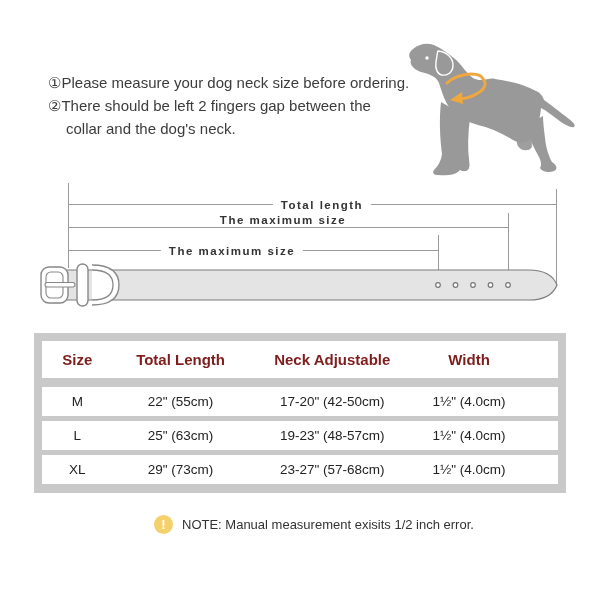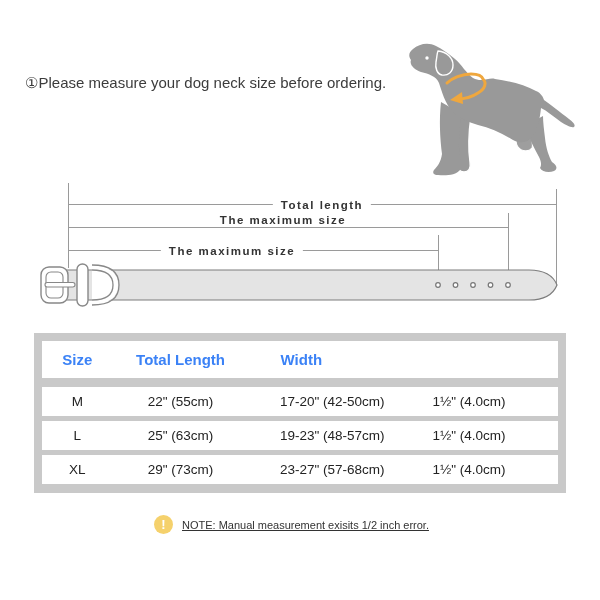--- a/index.html
+++ b/index.html
@@ -2,21 +2,21 @@
 <html><head>
 <meta charset="utf-8">
 <style>
   html,body { margin:0; padding:0; }
   body {
     width:600px; height:600px; background:#ffffff; position:relative;
     font-family:"Liberation Sans", sans-serif; overflow:hidden;
   }
   
   .instructions {
-    position:absolute; left:25px; top:71px; width:370px;
+    position:absolute; left:48px; top:71px; width:370px;
     font-size:15px; line-height:23px; color:#3c3c3c;
   }
   .instr-line { white-space:nowrap; }
   .instr-line.indent { padding-left:18px; }
   .num { letter-spacing:0; }
   
   .dog-wrap { position:absolute; left:392px; top:30px; width:200px; height:155px; }
   
   .dim-line { position:absolute; height:0; border-top:1px solid #9a9a9a; }
   .dim-vline { position:absolute; width:1px; background:#9a9a9a; }
@@ -25,42 +25,44 @@
     background:#ffffff; padding:0 8px; white-space:nowrap;
     font-size:11.5px; font-weight:bold; letter-spacing:1.5px; color:#333333;
   }
   .collar-svg { position:absolute; left:34px; top:262px; width:540px; height:46px; }
   
   .size-table {
     position:absolute; left:34px; top:333px; width:532px; height:160px;
     background:#c9c9c9; box-sizing:border-box; padding:8px;
   }
   .trow { background:#ffffff; display:flex; align-items:center; }
-  .trow.header { height:37px; margin-bottom:9px; font-weight:bold; font-size:15px; color:#3b82f6; }
+  .trow.header { height:37px; margin-bottom:9px; font-weight:bold; font-size:15px; color:#7f1d1d;justify-content:flex-end; }
   .trow.data { height:29px; margin-bottom:5px; font-size:13.5px; color:#232323; }
   .trow.data:last-child { margin-bottom:0; }
   .tcell { text-align:center; }
   .c1 { width:13.7%; }
   .c2 { width:26.3%; }
   .c3 { width:32.5%; }
   .c4 { width:27.5%; box-sizing:border-box; padding-right:36px; }
   
   .note { position:absolute; left:154px; top:515px; display:flex; align-items:center; }
   .note-icon {
     width:19px; height:19px; border-radius:50%; background:#f5d16c;
     color:#ffffff; font-weight:bold; font-size:13px; line-height:19px;
     text-align:center; margin-right:9px; flex:0 0 auto;
   }
-  .note-text { font-size:11px; color:#333333; white-space:nowrap;text-decoration:underline; }
+  .note-text { font-size:13px; color:#333333; white-space:nowrap; }
 </style>
 </head>
 <body>
 
 <div class="instructions">
   <div class="instr-line"><span class="num">①</span><span>Please measure your dog neck size before ordering.</span></div>
+  <div class="instr-line"><span class="num">②</span><span>There should be left 2 fingers gap between the</span></div>
+  <div class="instr-line indent"><span>collar and the dog's neck.</span></div>
 </div>
 
 <div class="dog-wrap">
   <svg width="200" height="155" viewBox="0 0 200 155">
 
     <path d="M64,85 C62,100 63,118 65,132 C65,139 67,142 72,142 C77,142 79,138 78,132 C76,118 77,100 79,86 Z" fill="#999999" stroke="#ffffff" stroke-width="1.4"></path>
 
     <path d="M129,97 C125,105 122,112 126,117 C130,122 137,122 140,118 C142,114 139,108 137,101 Z" fill="#9e9e9e" stroke="#ffffff" stroke-width="1.2"></path>
 
     <path d="M49,72 C47,90 48,108 50,124 C49,132 45,137 42,140 C40,143 42,145 46,145 C54,146 64,145 68,140 C70,136 69,132 68,128 C66,114 67,98 70,84 Z" fill="#999999"></path>
@@ -112,20 +114,21 @@
     <circle cx="439" cy="23" r="2.3" fill="#ffffff" stroke="#777777" stroke-width="1.2"></circle>
     <circle cx="456.5" cy="23" r="2.3" fill="#ffffff" stroke="#777777" stroke-width="1.2"></circle>
     <circle cx="474" cy="23" r="2.3" fill="#ffffff" stroke="#777777" stroke-width="1.2"></circle>
   </svg>
 </div>
 
 <div class="size-table">
   <div class="trow header">
     <span class="tcell c1">Size</span>
     <span class="tcell c2">Total Length</span>
+    <span class="tcell c3">Neck Adjustable</span>
     <span class="tcell c4">Width</span>
   </div>
   <div class="trow data">
     <span class="tcell c1">M</span>
     <span class="tcell c2">22" (55cm)</span>
     <span class="tcell c3">17-20" (42-50cm)</span>
     <span class="tcell c4">1½" (4.0cm)</span>
   </div>
   <div class="trow data">
     <span class="tcell c1">L</span>

